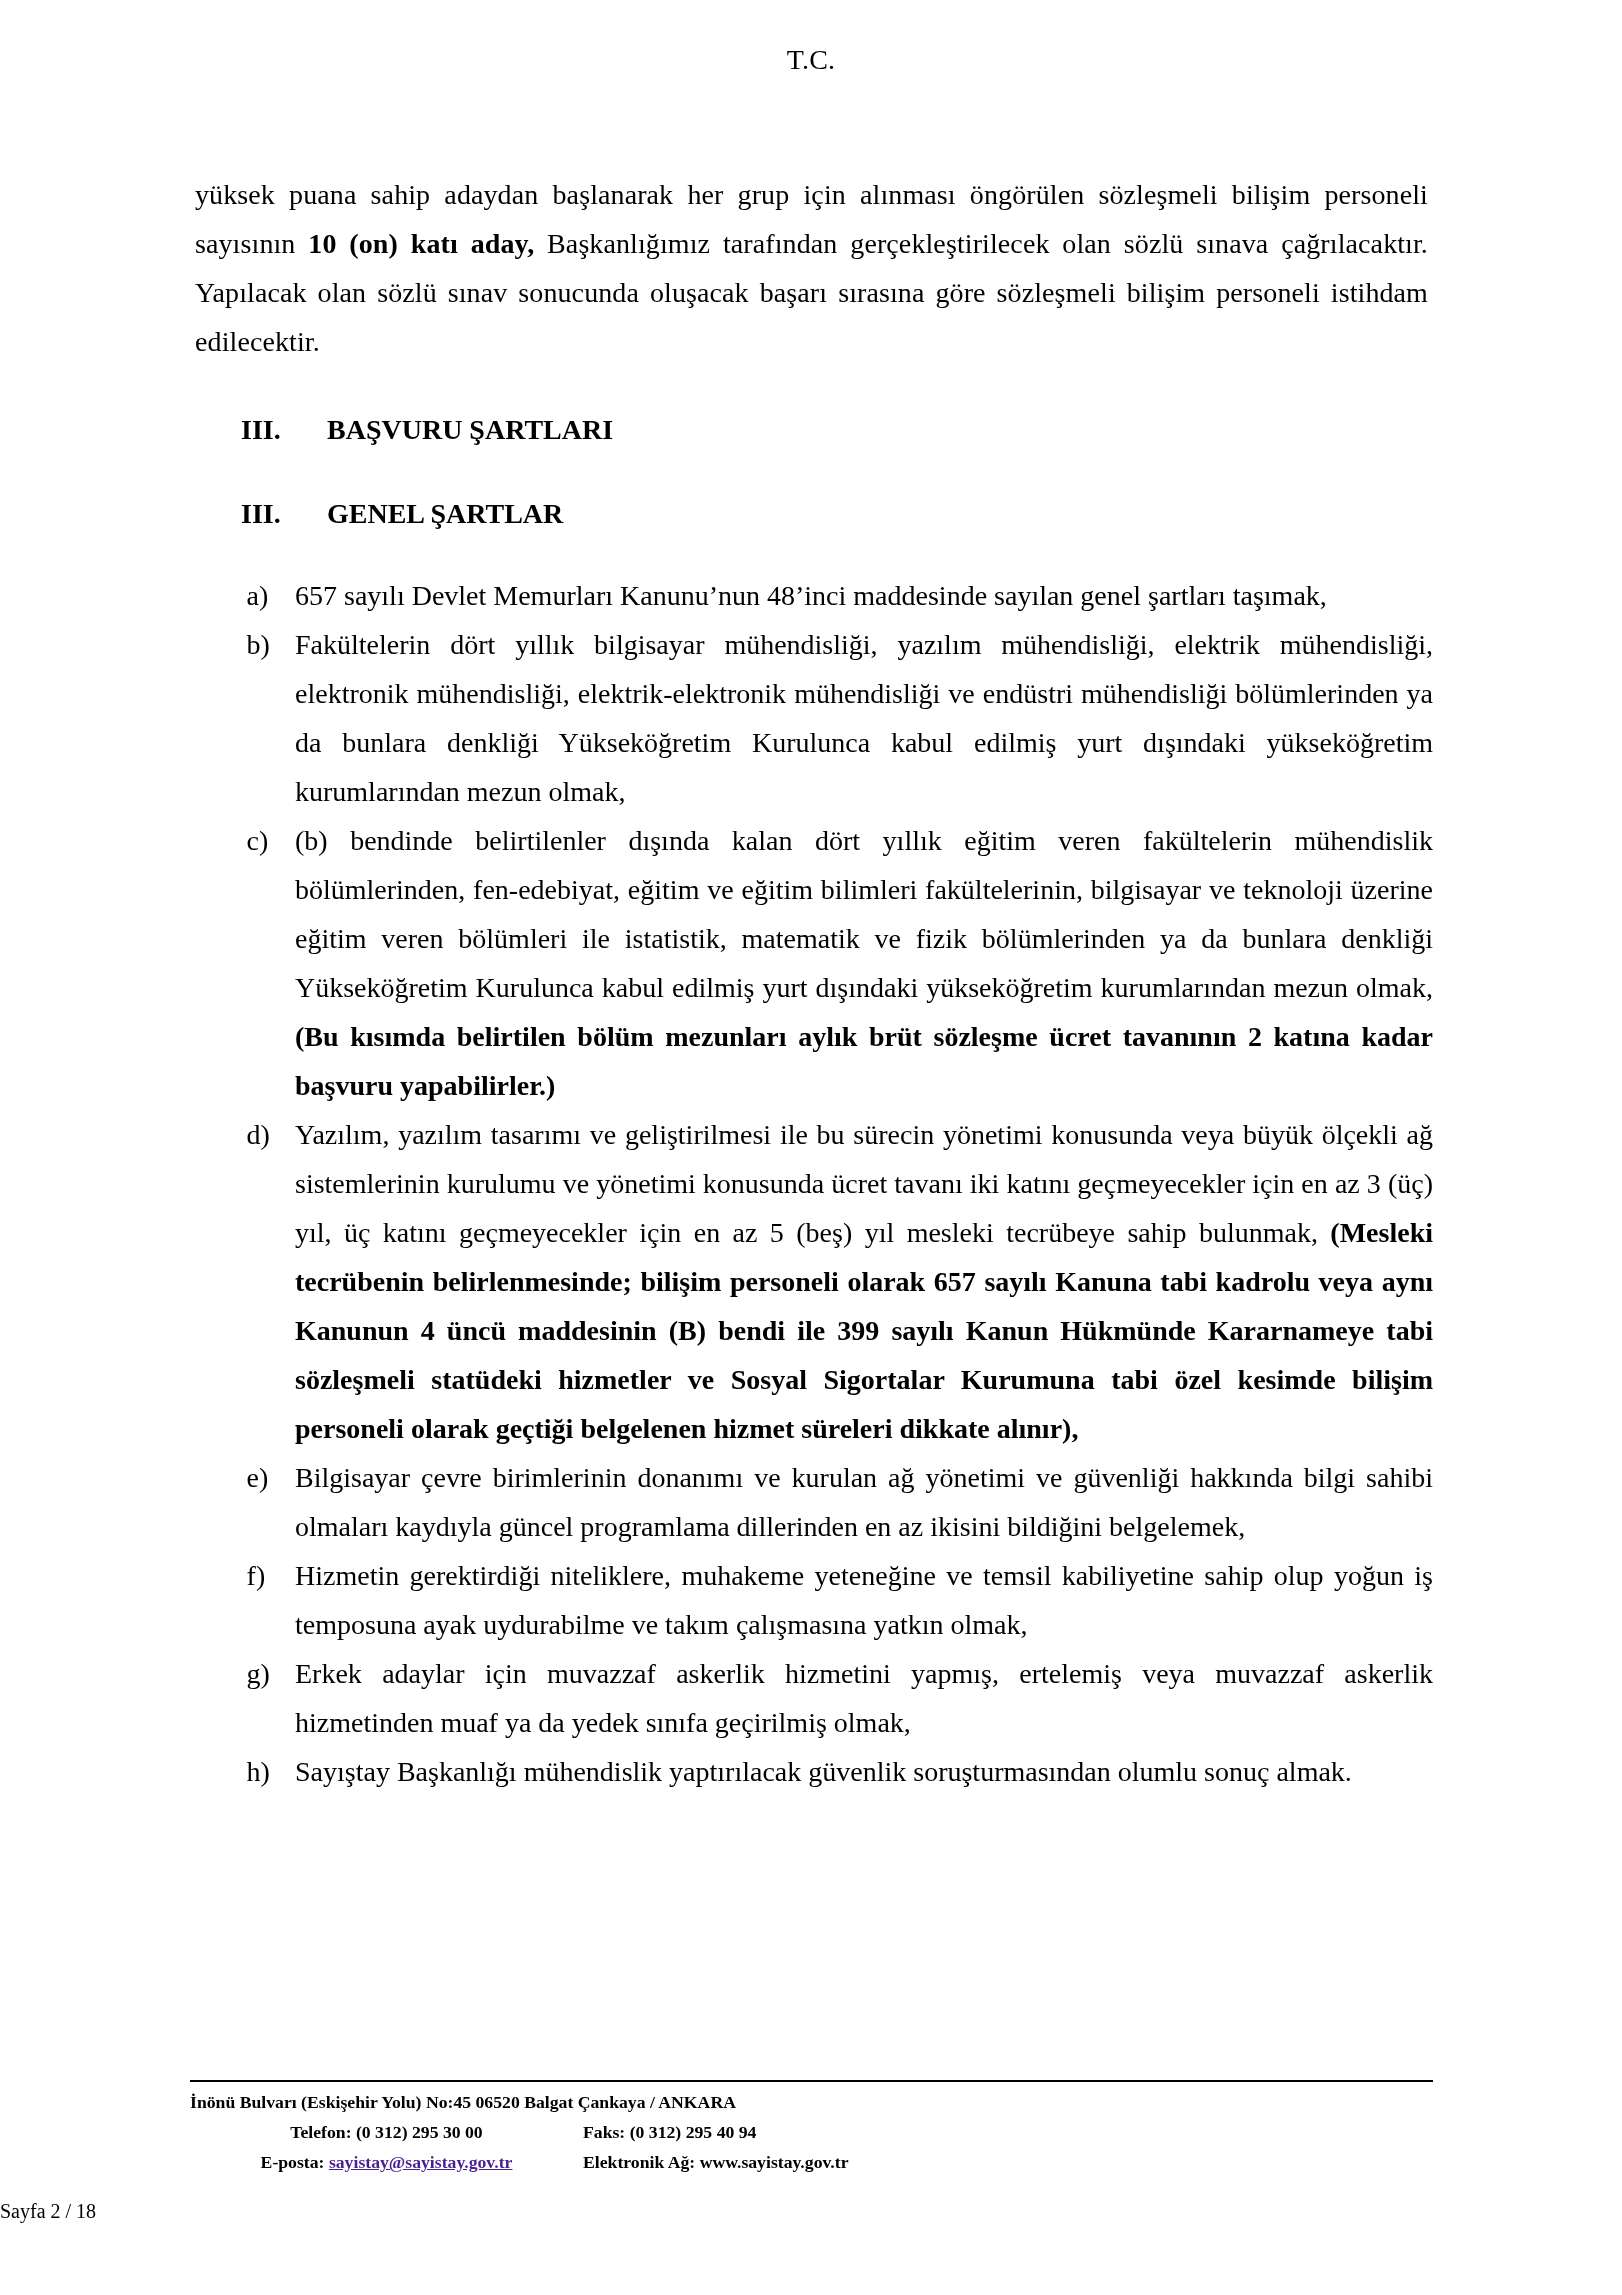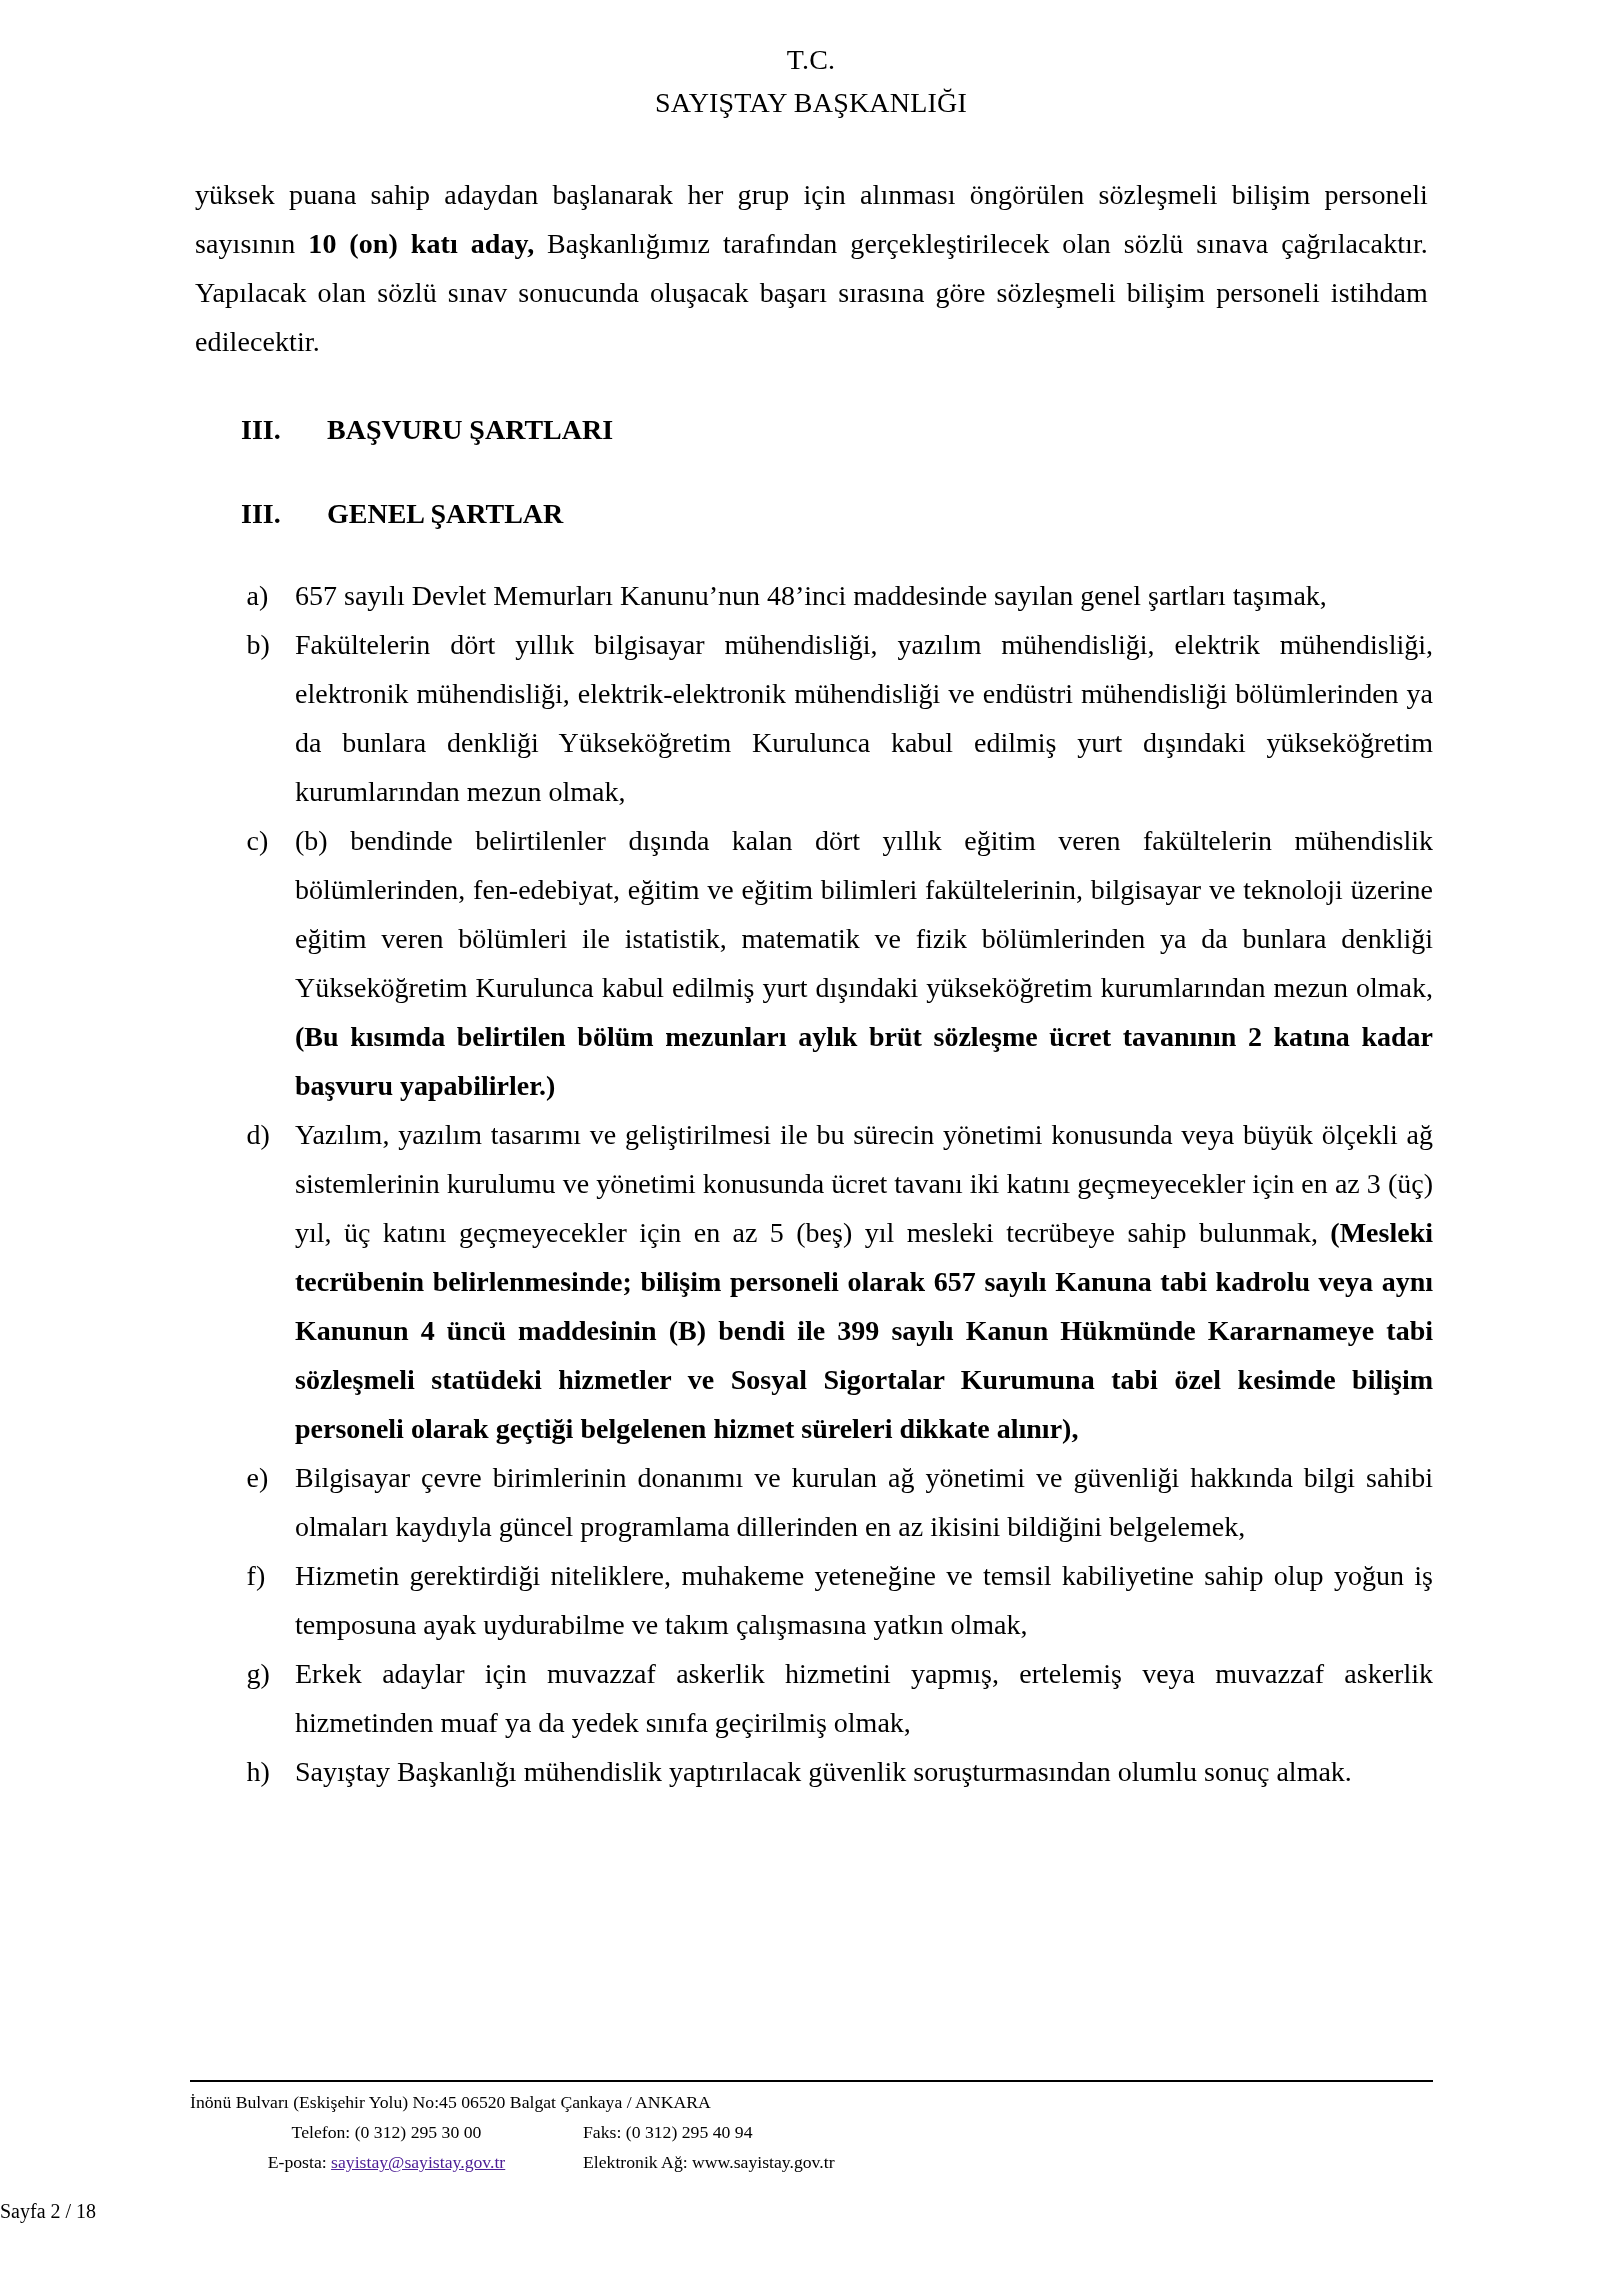--- a/index.html
+++ b/index.html
@@ -101,20 +101,21 @@
     padding-left: 54px;
   }
   li.loose { line-height: 56px; }
 
   
   .footer {
     position: absolute;
     left: 190px;
     top: 2080px;
     width: 1243px;
+    font-weight: bold;
   }
   .footer .rule {
     border: 0;
     border-top: 2px solid #000000;
     margin: 0 0 5.2px 0;
     width: 100%;
   }
   .footer .frow {
     display: flex;
     font-size: 17.7px;
@@ -135,21 +136,20 @@
     line-height: 30px;
   }
 </style>
 </head>
 <body>
 
 <div class="page">
 
   <div class="doc-header">
     <div class="line">T.C.</div>
-    <div class="line">SAYIŞTAY BAŞKANLIĞI</div>
   </div>
 
   <div class="content">
 
     <p class="para"><span>yüksek puana sahip adaydan başlanarak her grup için alınması öngörülen sözleşmeli bilişim personeli sayısının </span><b>10 (on) katı aday,</b><span> Başkanlığımız tarafından gerçekleştirilecek olan sözlü sınava çağrılacaktır. Yapılacak olan sözlü sınav sonucunda oluşacak başarı sırasına göre sözleşmeli bilişim personeli istihdam edilecektir.</span></p>
 
     <div class="heading">
       <span class="num">III.</span>
       <span class="txt">BAŞVURU ŞARTLARI</span>
     </div>

